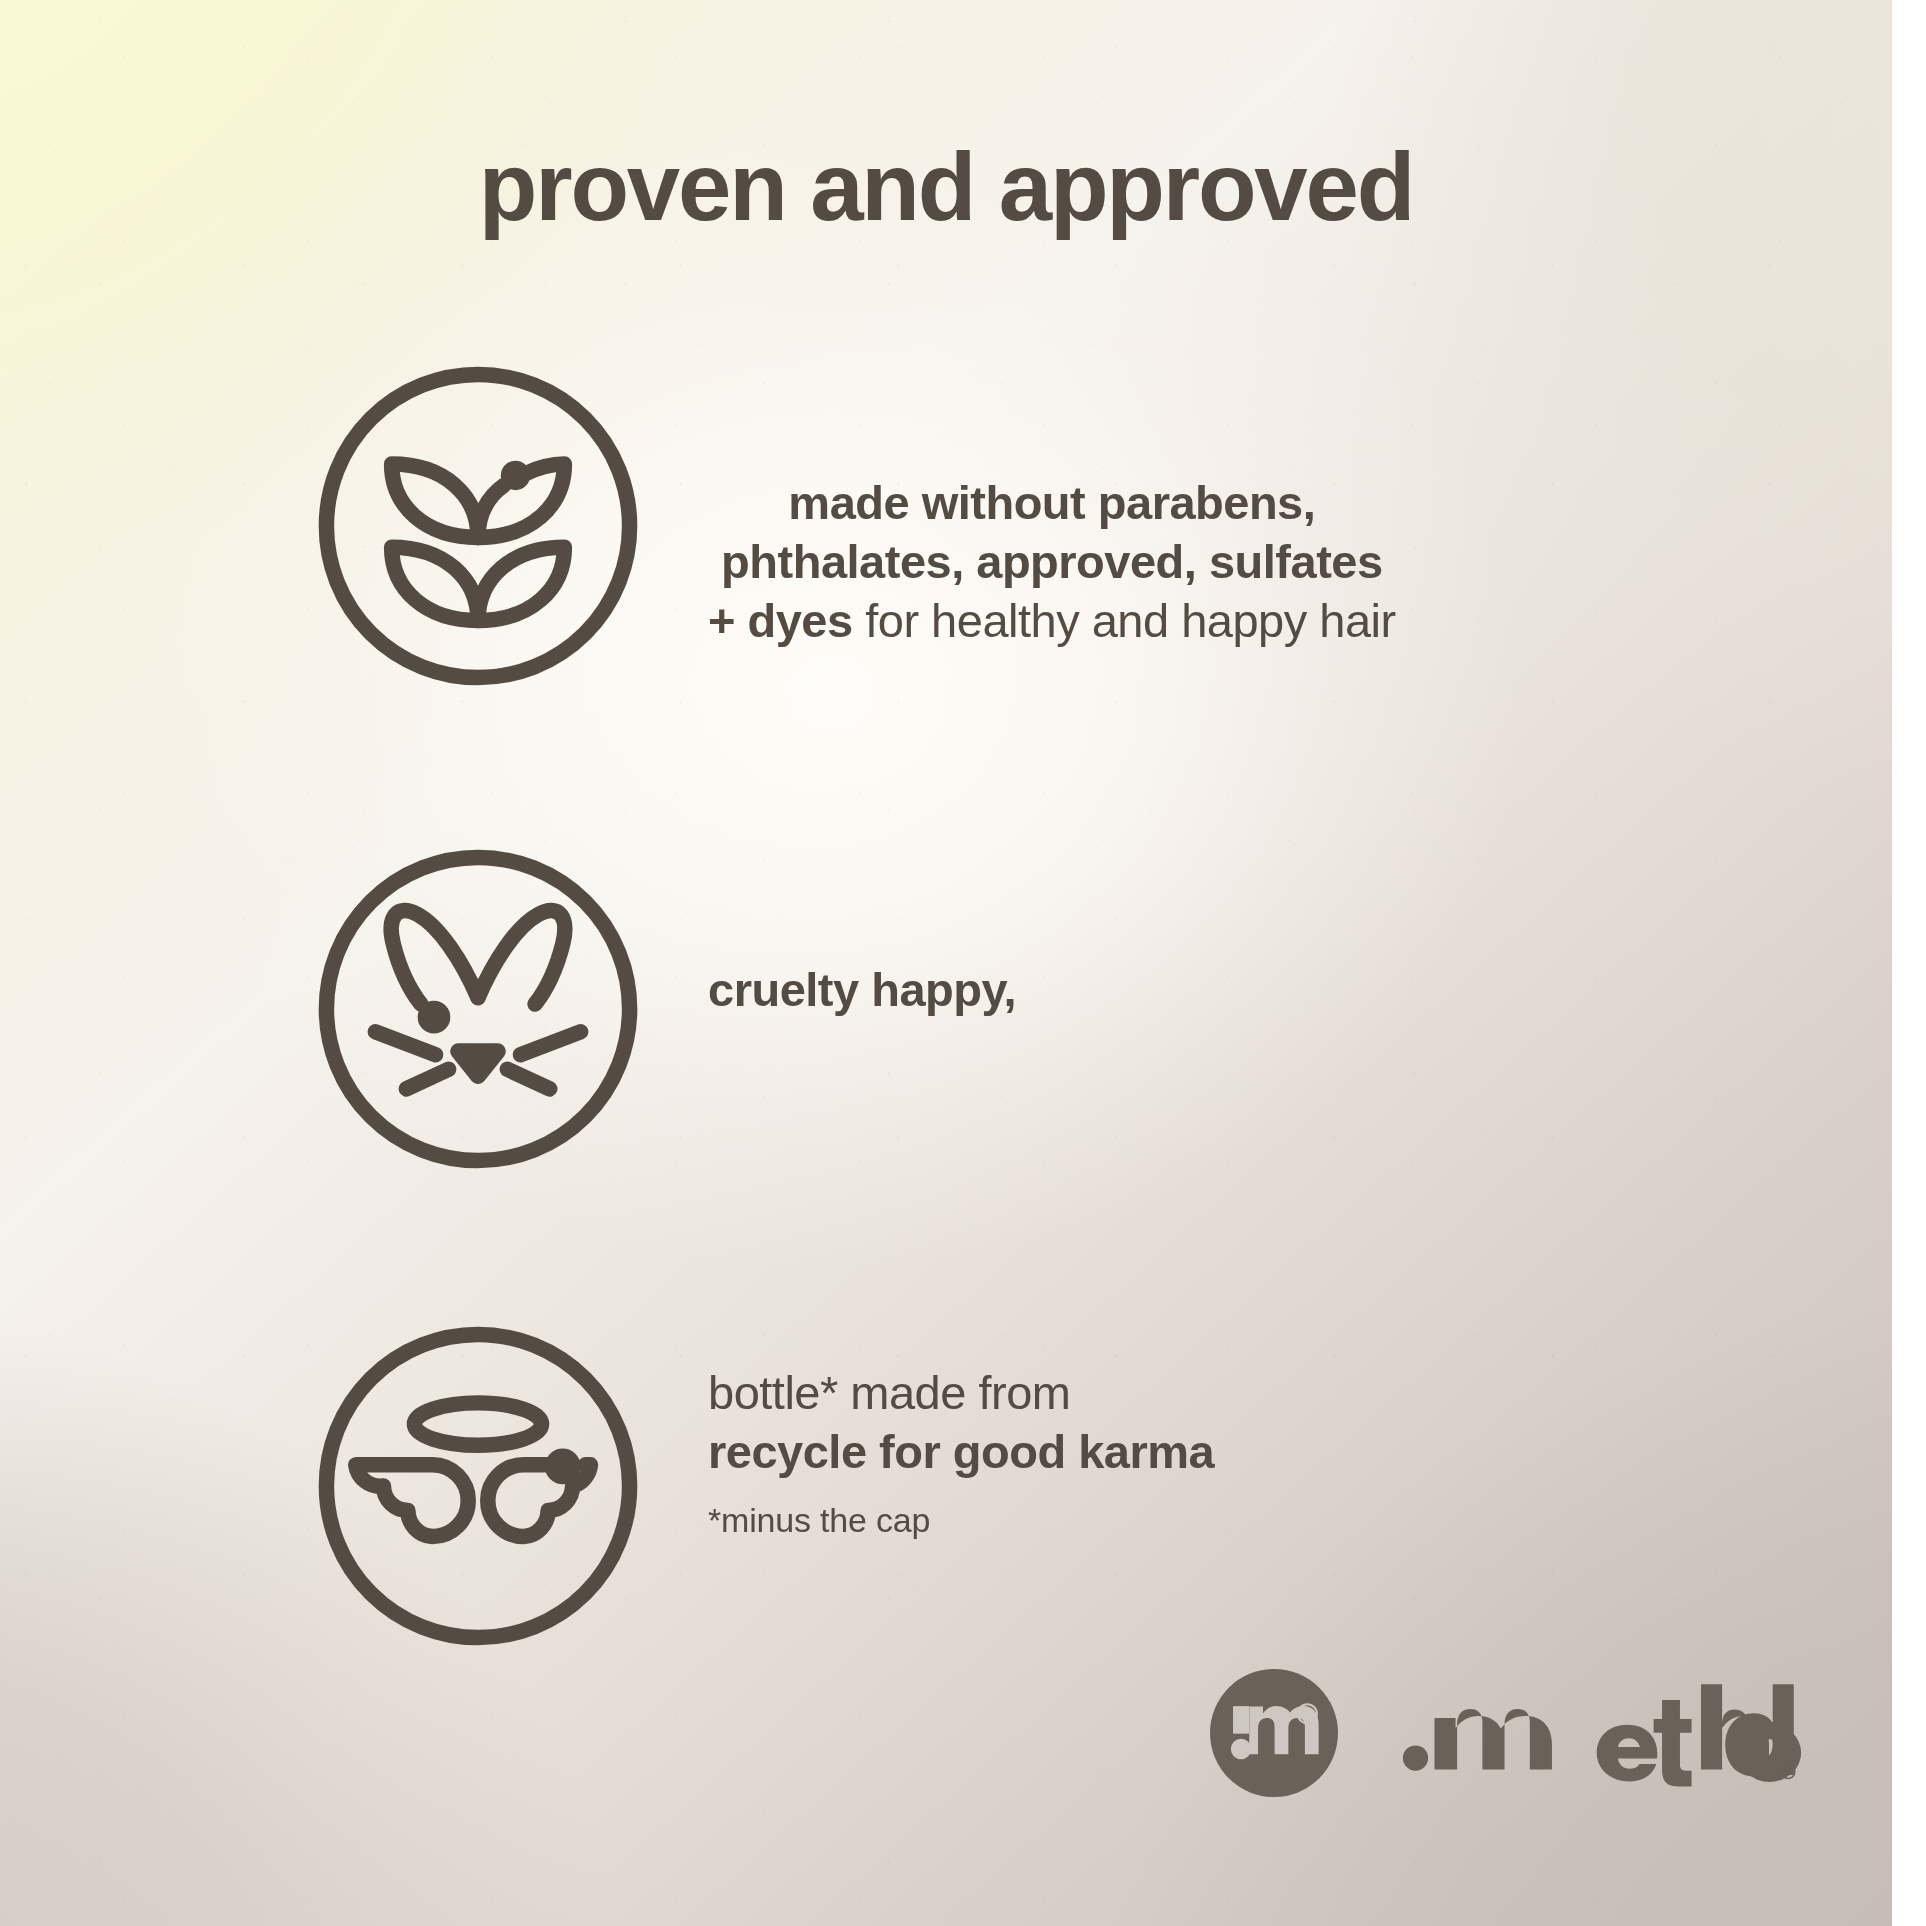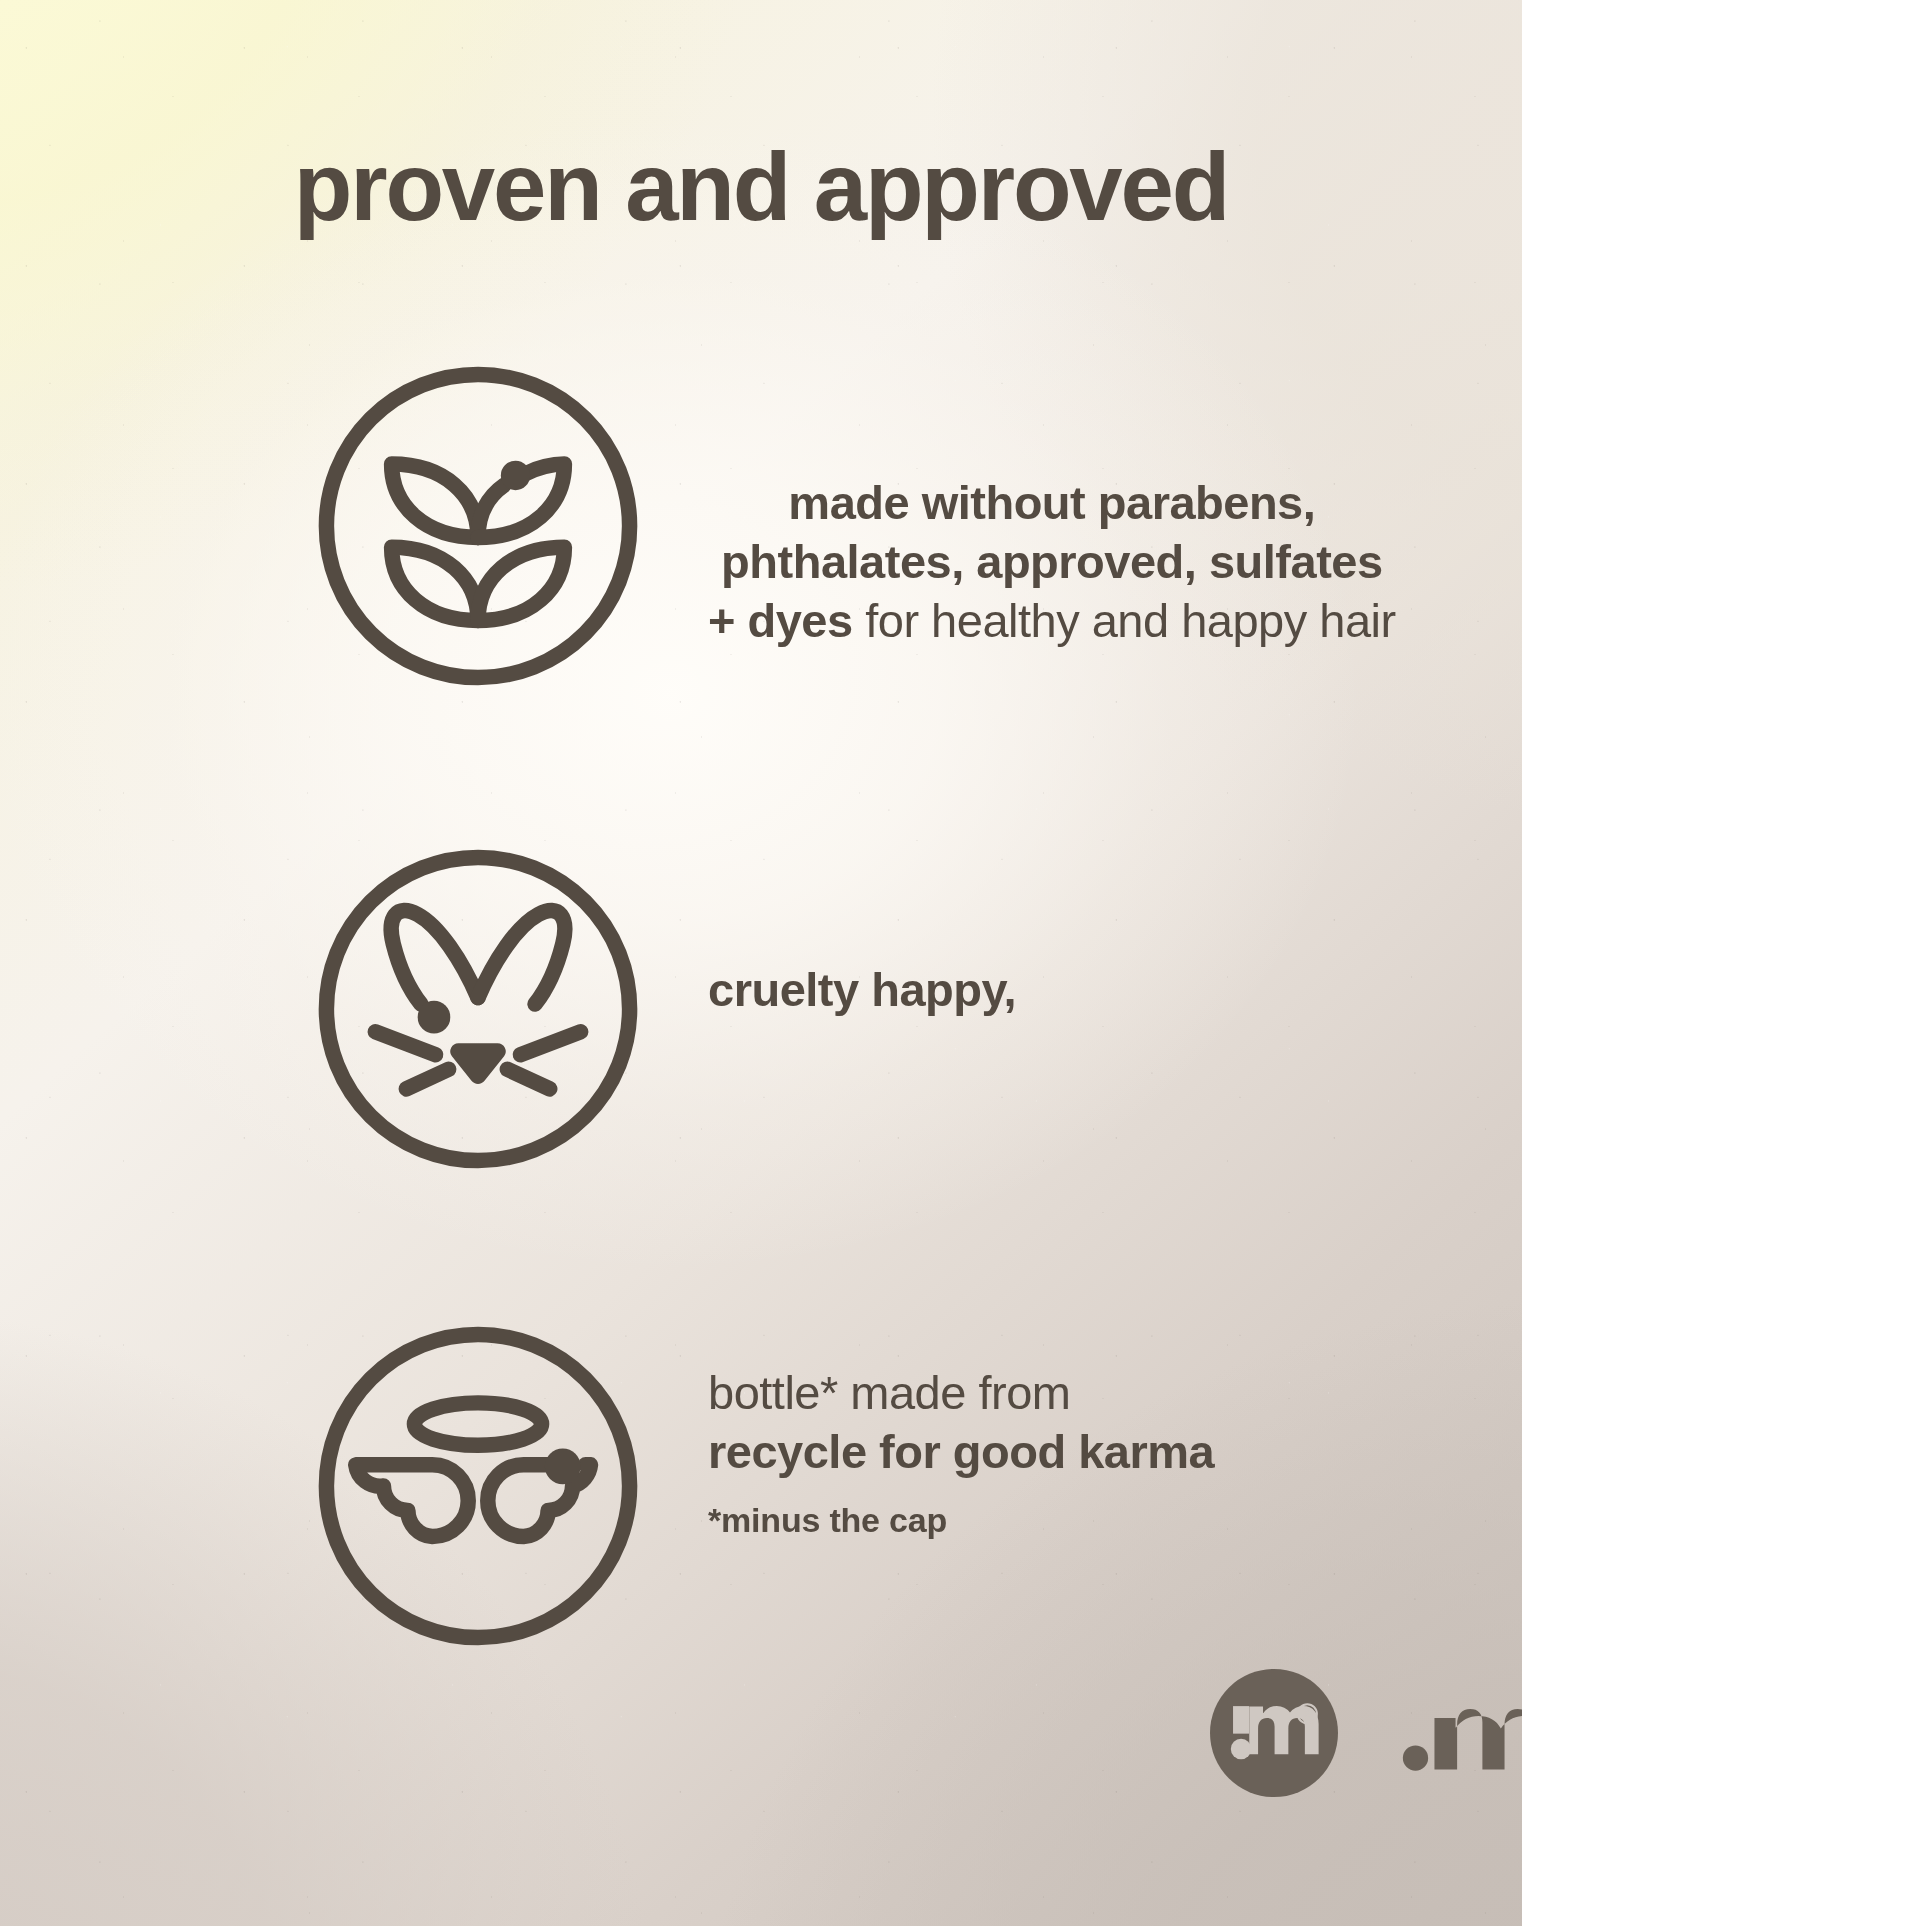--- a/index.html
+++ b/index.html
@@ -9,21 +9,21 @@
   }
   body {
     width: 1926px;
     height: 1926px;
     overflow: hidden;
     font-family: "Liberation Sans", sans-serif;
   }
 
   #stage {
     position: relative;
-    width: 1522px;
+    width: 1892px;
     height: 1926px;
     overflow: hidden;
     background-color: #ddd5ce;
     background-image:
       radial-gradient(ellipse 963px 803px at 44% 36%, rgba(255,253,249,0.98) 0%, rgba(253,250,245,0.80) 28%, rgba(250,246,240,0.35) 52%, rgba(250,246,240,0.0) 72%),
       radial-gradient(ellipse 1091px 963px at -6% -8%, #fcfcdc 0%, #fbf9d6 18%, rgba(249,246,206,0.72) 38%, rgba(244,240,205,0.22) 60%, rgba(244,240,205,0) 78%),
       radial-gradient(ellipse 963px 963px at 108% 6%, #ece5dc 0%, rgba(233,226,216,0.70) 40%, rgba(231,224,214,0) 74%),
       radial-gradient(ellipse 1156px 1027px at 104% 108%, #c6bdb6 0%, rgba(199,190,183,0.78) 38%, rgba(201,192,185,0) 76%),
       radial-gradient(ellipse 1027px 963px at -8% 106%, #d4cbc4 0%, rgba(212,203,196,0.75) 40%, rgba(212,203,196,0) 76%),
       linear-gradient(138deg, #fbfbde 0%, #f7f3e2 16%, #f6f2ec 34%, #eae3dc 56%, #d9d0c9 76%, #c9c0b9 100%);
@@ -91,21 +91,21 @@
 
   .copy .b { font-weight: 700; }
   .copy .n { font-weight: 400; margin-top: 22px; }
   .copy .line { display: block; }
 
   .footnote {
     display: block;
     margin-top: 19px;
     font-size: 34px;
     line-height: 40px;
-    font-weight: 700;
+    font-weight: 400;
     letter-spacing: -0.2px;
   }
 
   #brand {
     position: absolute;
     left: 1210px;
     top: 1669px;
     display: flex;
     align-items: center;
   }

